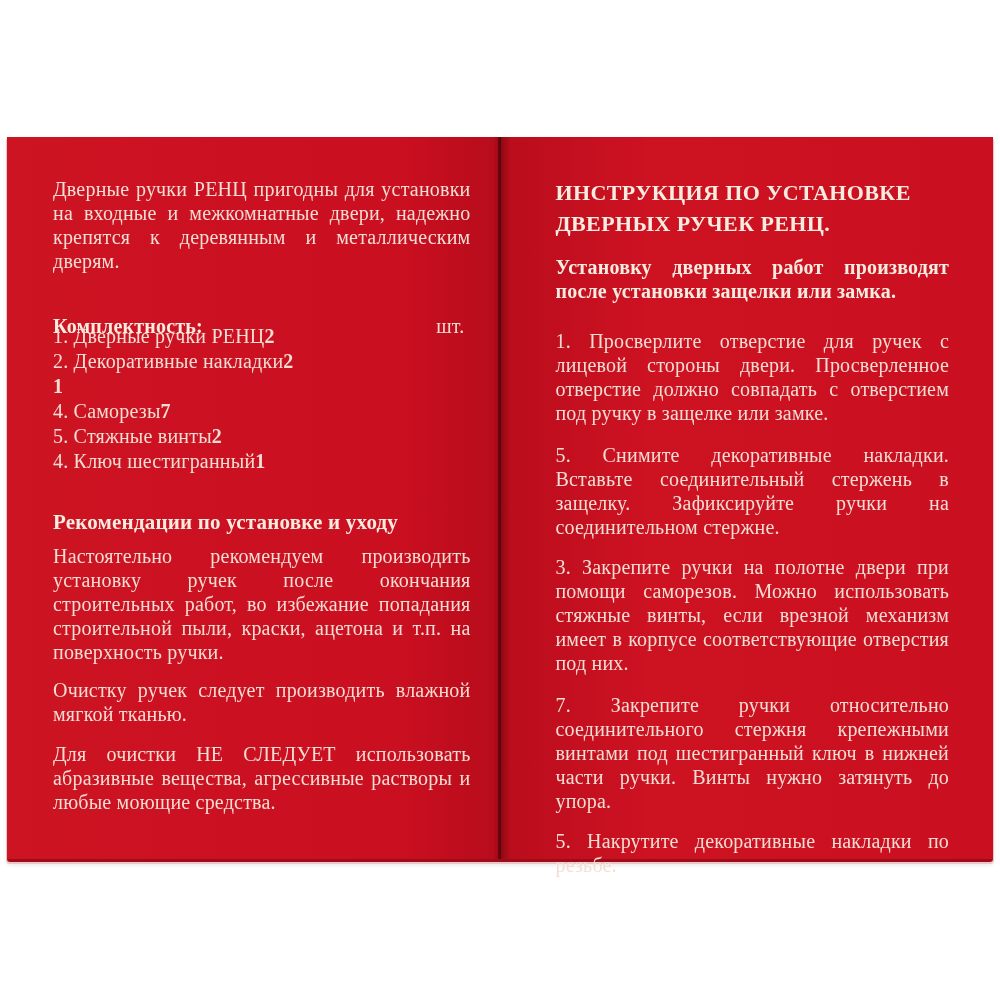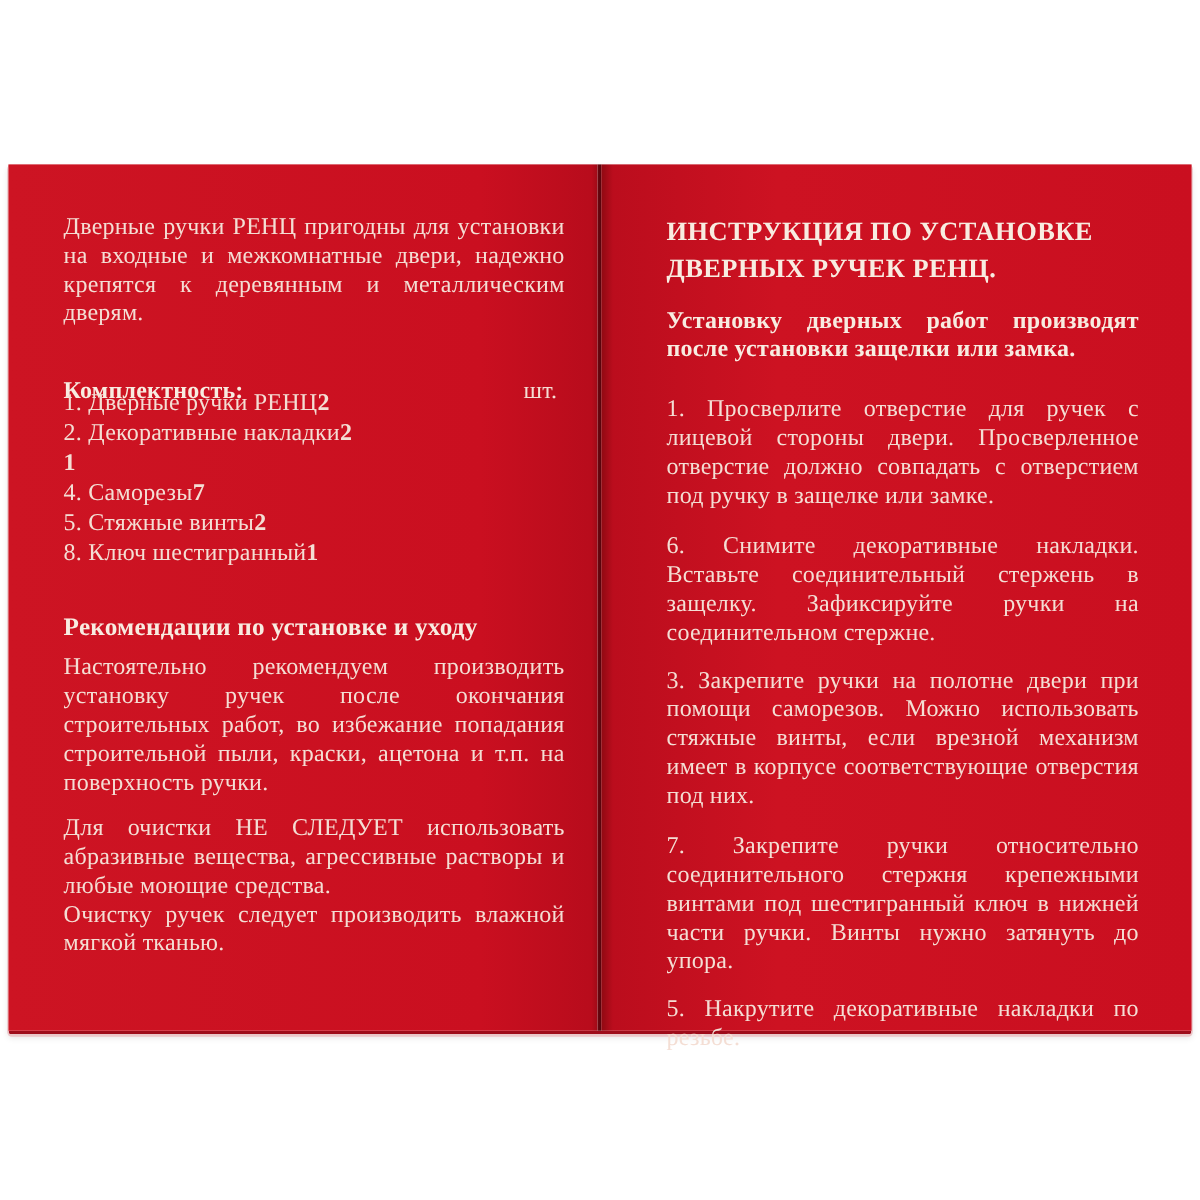--- a/index.html
+++ b/index.html
@@ -131,38 +131,38 @@
         </div>
         <div class="kit-row">
           <span>4. Саморезы</span>
           <span class="kit-qty">7</span>
         </div>
         <div class="kit-row">
           <span>5. Стяжные винты</span>
           <span class="kit-qty">2</span>
         </div>
         <div class="kit-row">
-          <span>8. Ключ шестигранный</span>
+          <span>4. Ключ шестигранный</span>
           <span class="kit-qty">1</span>
         </div>
       </div>
 
       <h3 class="section-title">Рекомендации по установке и уходу</h3>
       <p class="para reco-para1">Настоятельно рекомендуем производить установку ручек после окончания строительных работ, во избежание попадания строительной пыли, краски, ацетона и т.п. на поверхность ручки.</p>
+      <p class="para reco-para2">Очистку ручек следует производить влажной мягкой тканью.</p>
       <p class="para">Для очистки НЕ СЛЕДУЕТ использовать абразивные вещества, агрессивные растворы и любые моющие средства.</p>
-      <p class="para reco-para2">Очистку ручек следует производить влажной мягкой тканью.</p>
     </div>
 
     <div class="fold"></div>
 
     <div class="page page-right">
       <h2 class="instr-title">ИНСТРУКЦИЯ ПО УСТАНОВКЕ ДВЕРНЫХ РУЧЕК РЕНЦ.</h2>
       <p class="instr-lead">Установку дверных работ производят после установки защелки или замка.</p>
 
       <p class="step step-1">1. Просверлите отверстие для ручек с лицевой стороны двери. Просверленное отверстие должно совпадать с отверстием под ручку в защелке или замке.</p>
-      <p class="step step-2">6. Снимите декоративные накладки. Вставьте соединительный стержень в защелку. Зафиксируйте ручки на соединительном стержне.</p>
+      <p class="step step-2">5. Снимите декоративные накладки. Вставьте соединительный стержень в защелку. Зафиксируйте ручки на соединительном стержне.</p>
       <p class="step step-3">3. Закрепите ручки на полотне двери при помощи саморезов. Можно использовать стяжные винты, если врезной механизм имеет в корпусе соответствующие отверстия под них.</p>
       <p class="step step-4">7. Закрепите ручки относительно соединительного стержня крепежными винтами под шестигранный ключ в нижней части ручки. Винты нужно затянуть до упора.</p>
       <p class="step">5. Накрутите декоративные накладки по резьбе.</p>
     </div>
 
   </div>
 </div>
 
 </body></html>

